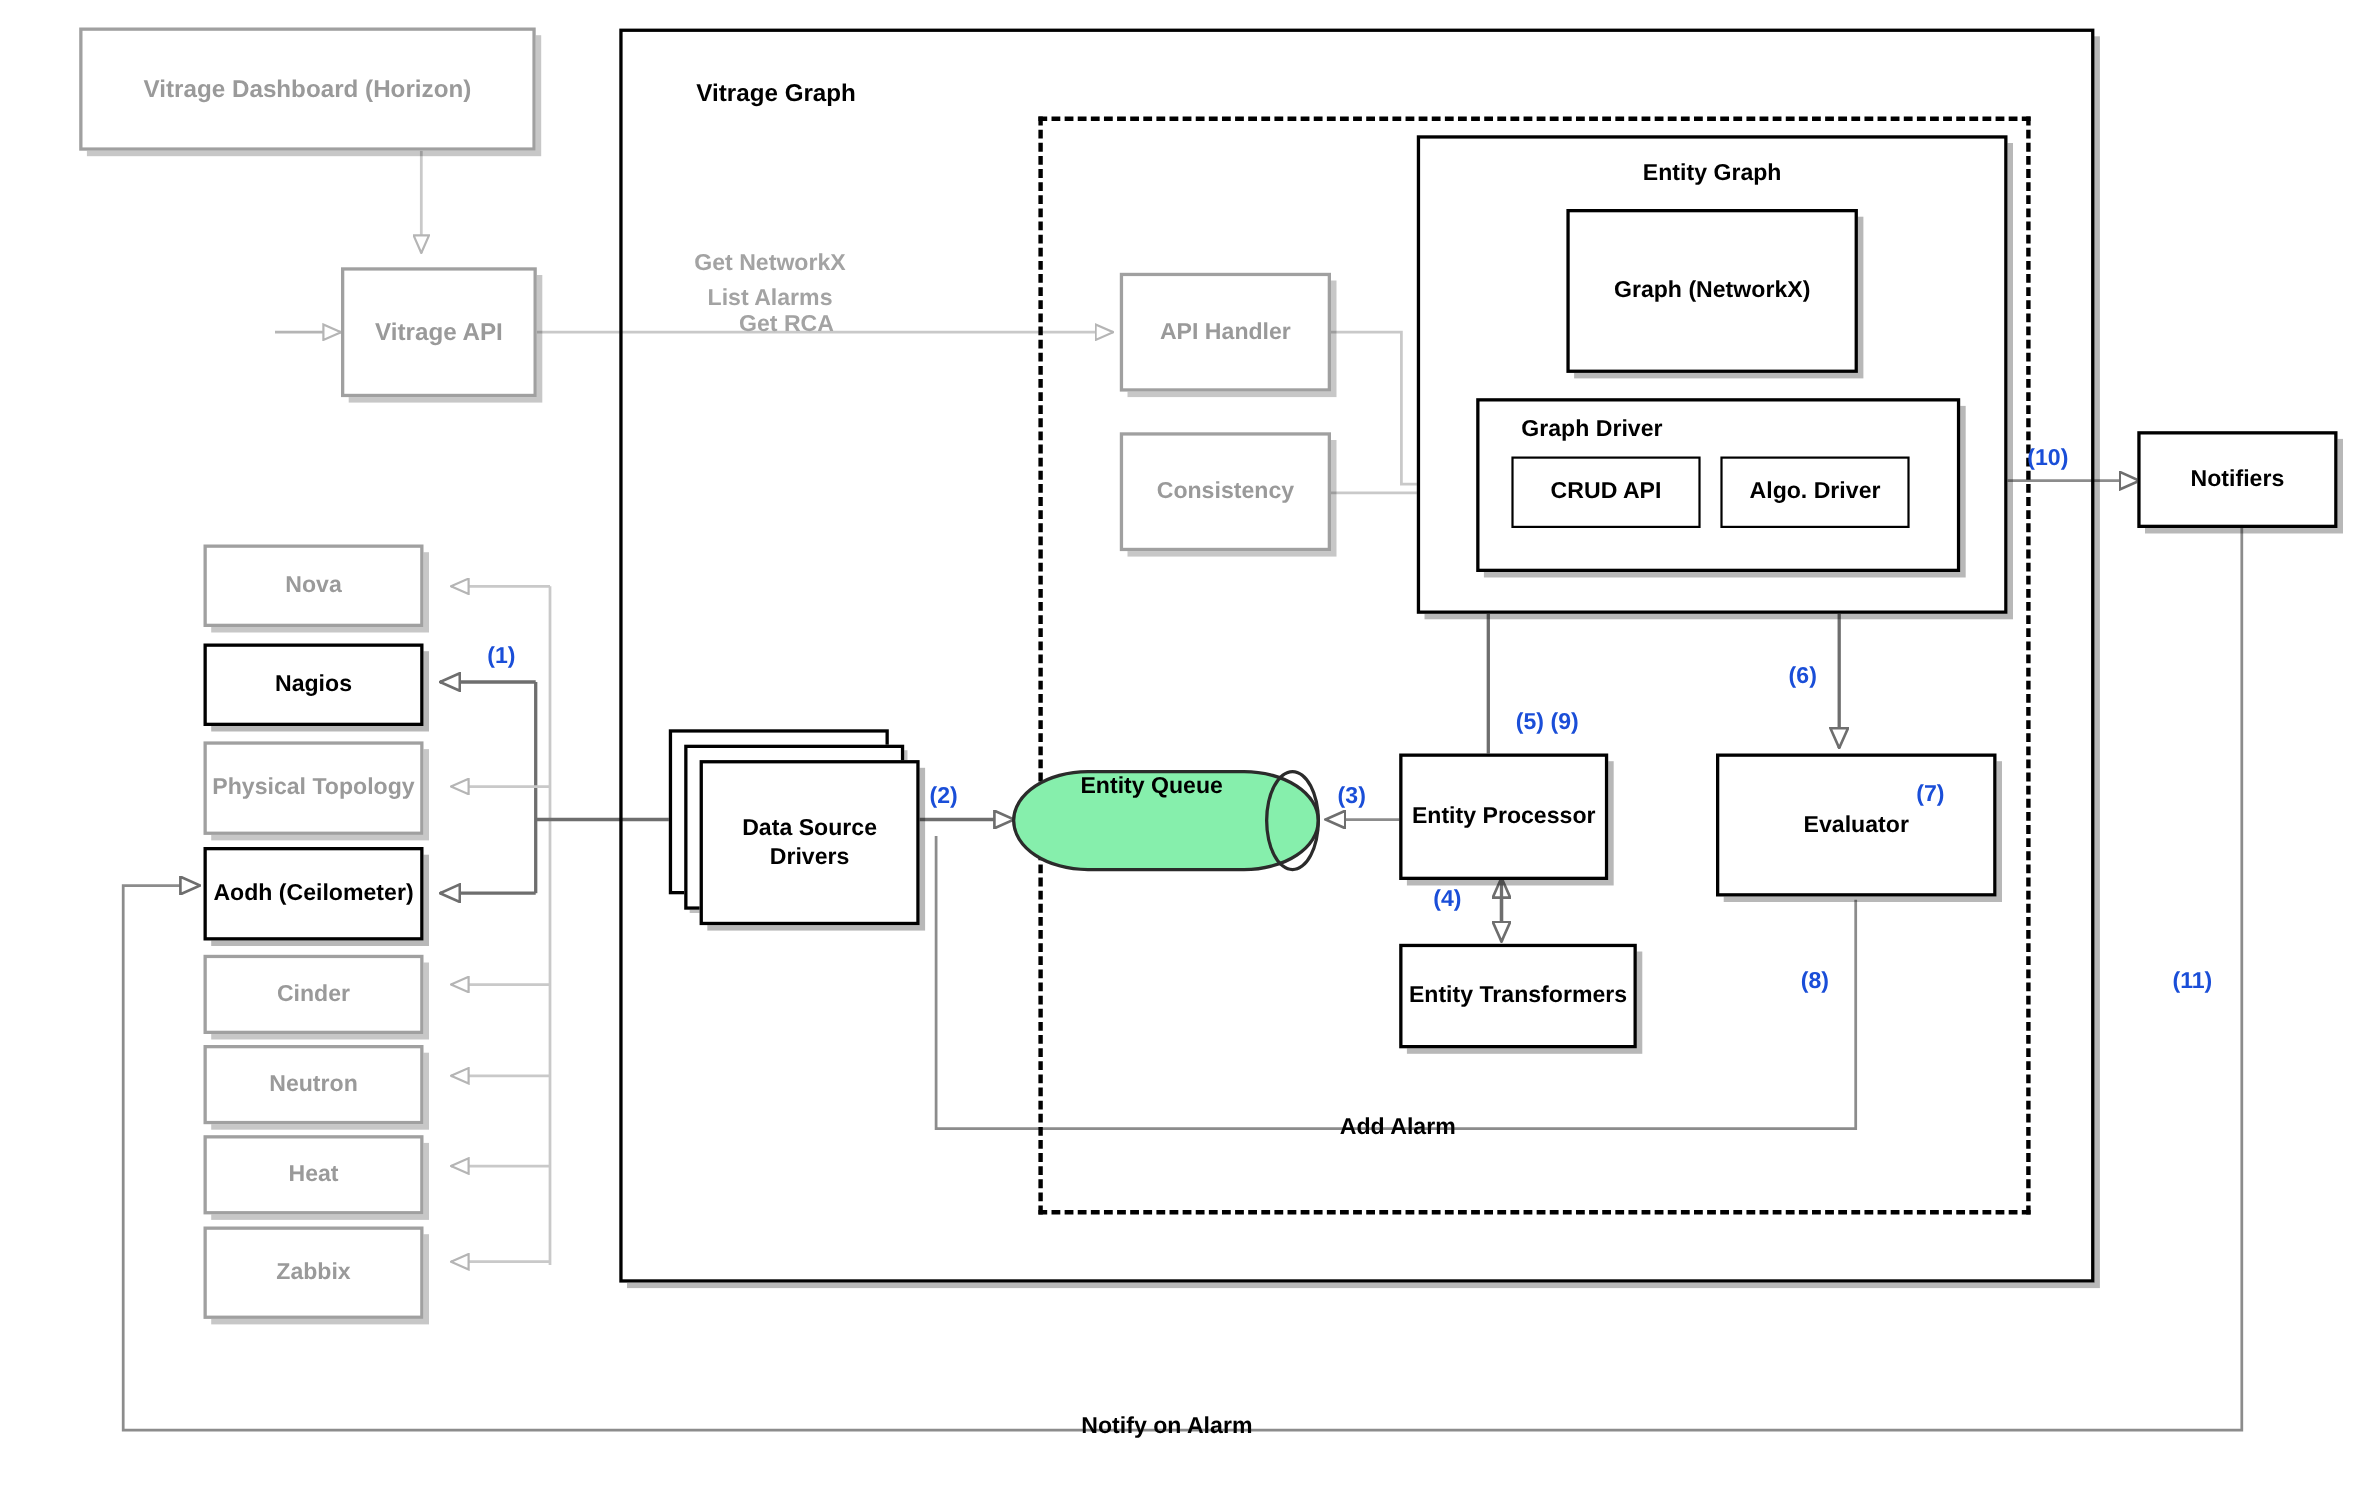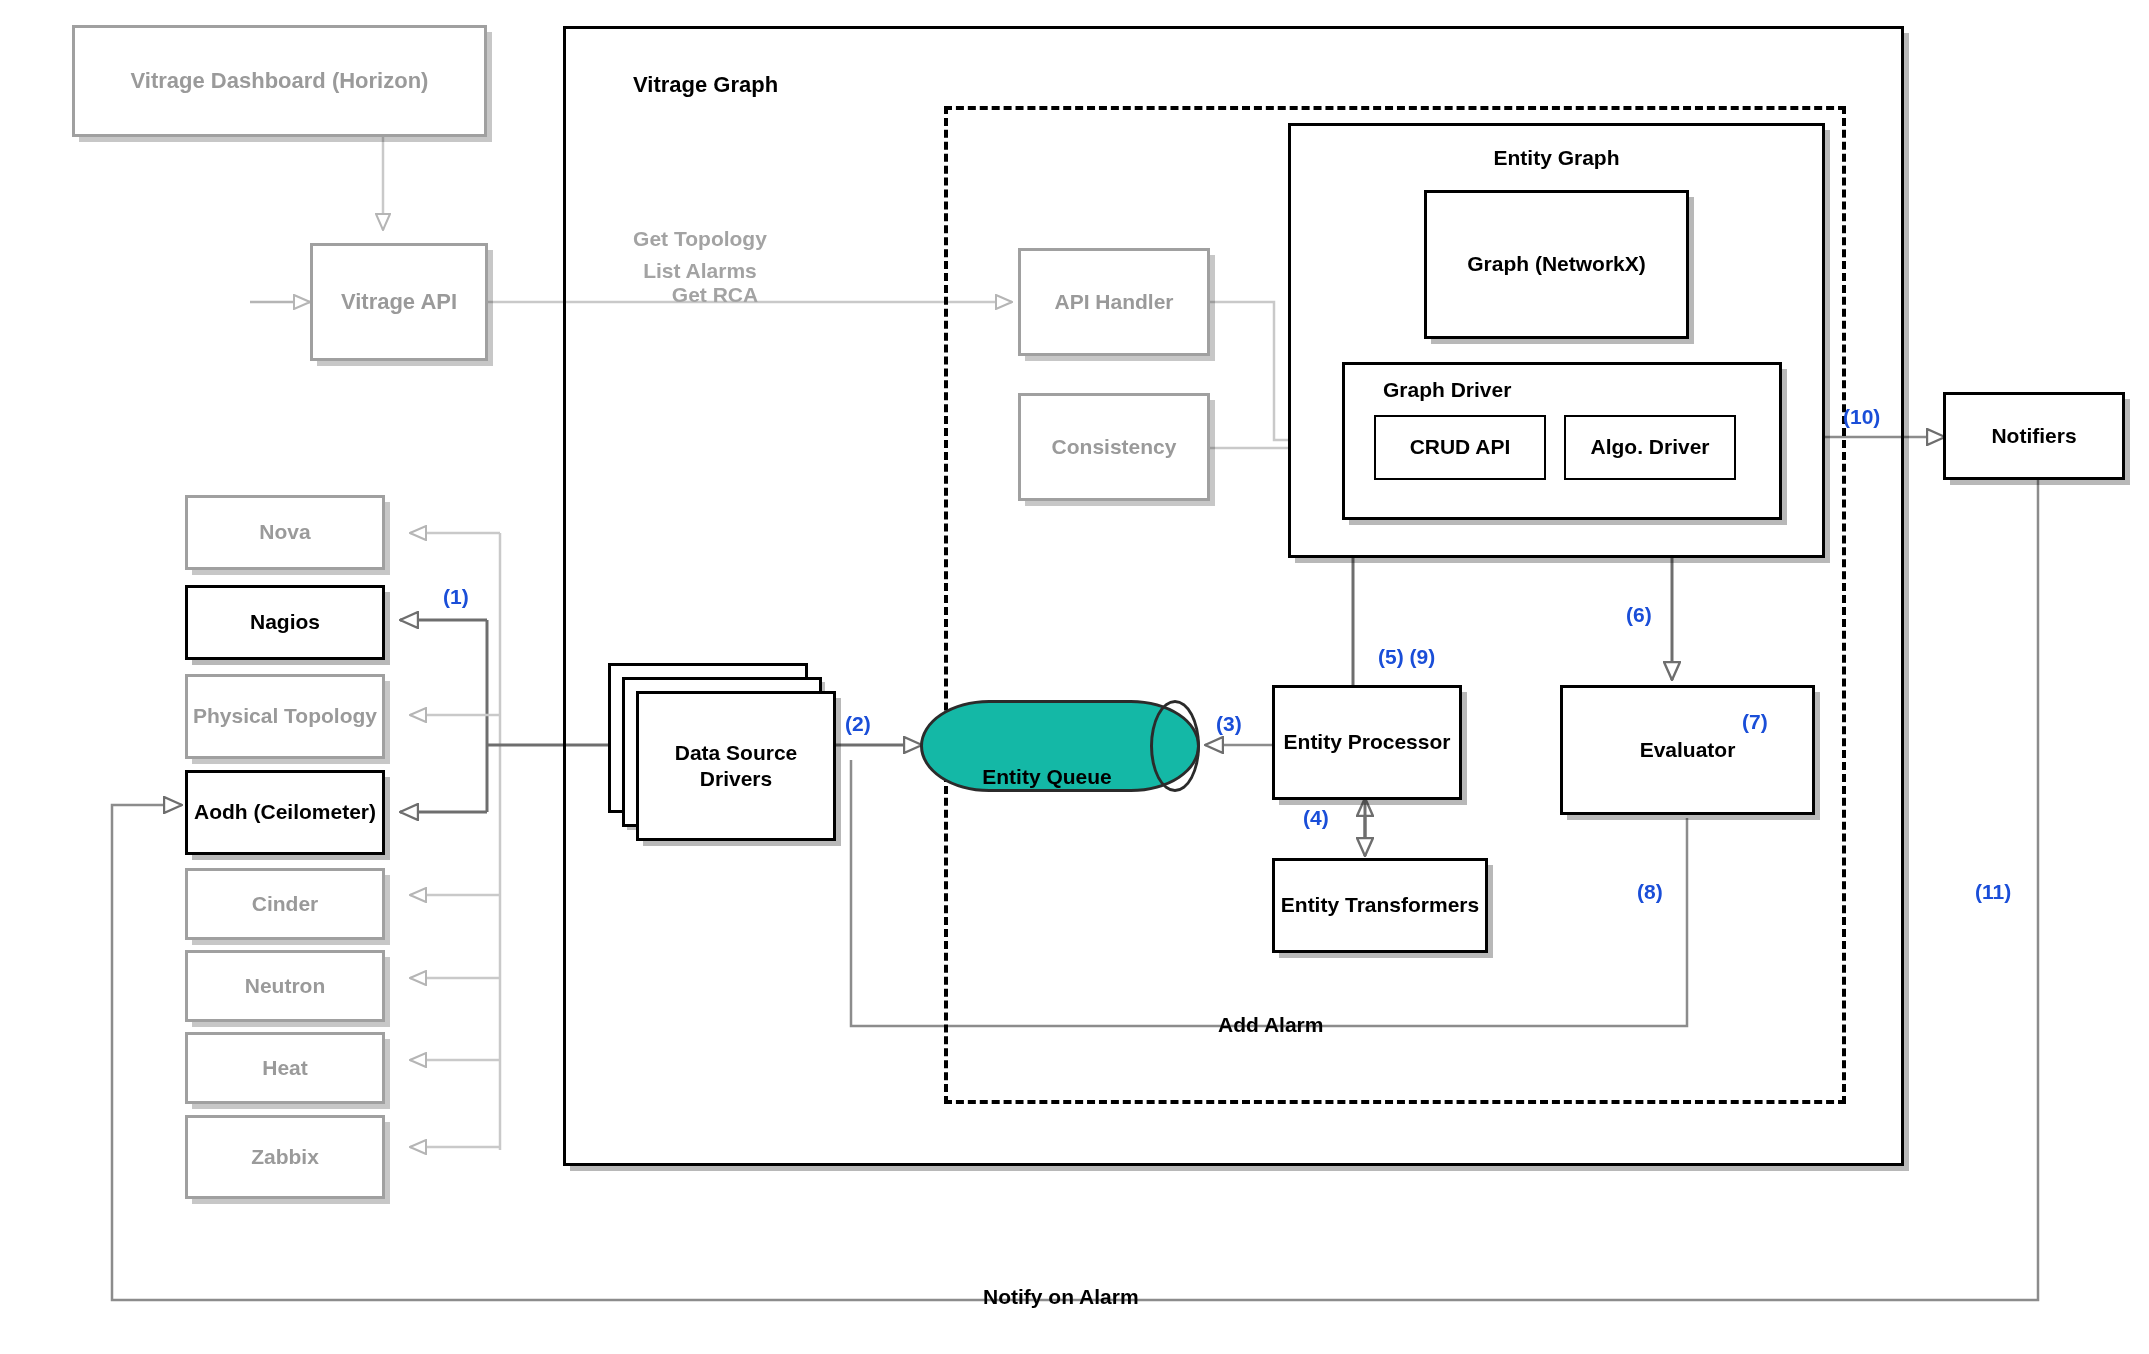--- a/index.html
+++ b/index.html
@@ -22,21 +22,21 @@
   .container{position:absolute;box-sizing:border-box;background:transparent;}
   .c-dashed{border:4px dashed #000;}
   .c-solid-sh{border:3px solid #000;box-shadow:6px 6px 0 -1px rgba(0,0,0,0.28);}
 
   .title{position:absolute;font-weight:bold;color:#000;white-space:nowrap;}
   .title-grey{position:absolute;font-weight:bold;color:#a3a3a3;white-space:nowrap;text-align:center;}
   .step{position:absolute;font-weight:bold;color:#1a4ed8;white-space:nowrap;font-size:21px;}
 
   
   .cyl{position:absolute;box-sizing:border-box;border:3px solid #2b2b2b;
-       border-radius:90px/60px;background:#14b8a6;display:flex;align-items:flex-end;
+       border-radius:90px/60px;background:#86efac;display:flex;align-items:flex-start;
        justify-content:center;font-weight:bold;color:#000;}
   .cyl-cap{position:absolute;box-sizing:border-box;border:3px solid #2b2b2b;
        border-radius:50%;background:transparent;}
 
   
   .stack{position:absolute;box-sizing:border-box;border:3px solid #000;background:#fff;}
 </style>
 </head>
 <body>
 
@@ -138,21 +138,21 @@
 
   <div class="box b-grey" style="left:72px;top:25px;width:415px;height:112px;font-size:22px;">
     <span class="lbl">Vitrage Dashboard (Horizon)</span>
   </div>
 
 
   <div class="box b-grey" style="left:310px;top:243px;width:178px;height:118px;font-size:22px;">
     <span class="lbl">Vitrage API</span>
   </div>
 
-  <div class="title-grey" style="left:585px;top:227px;width:230px;font-size:21px;">Get Topology</div>
+  <div class="title-grey" style="left:585px;top:227px;width:230px;font-size:21px;">Get NetworkX</div>
   <div class="title-grey" style="left:585px;top:259px;width:230px;font-size:21px;">List Alarms</div>
   <div class="title-grey" style="left:600px;top:283px;width:230px;font-size:21px;">Get RCA</div>
 
   <div class="box b-grey" style="left:1018px;top:248px;width:192px;height:108px;font-size:21px;">
     <span class="lbl">API Handler</span>
   </div>
 
   <div class="box b-grey" style="left:1018px;top:393px;width:192px;height:108px;font-size:21px;">
     <span class="lbl">Consistency</span>
   </div>

